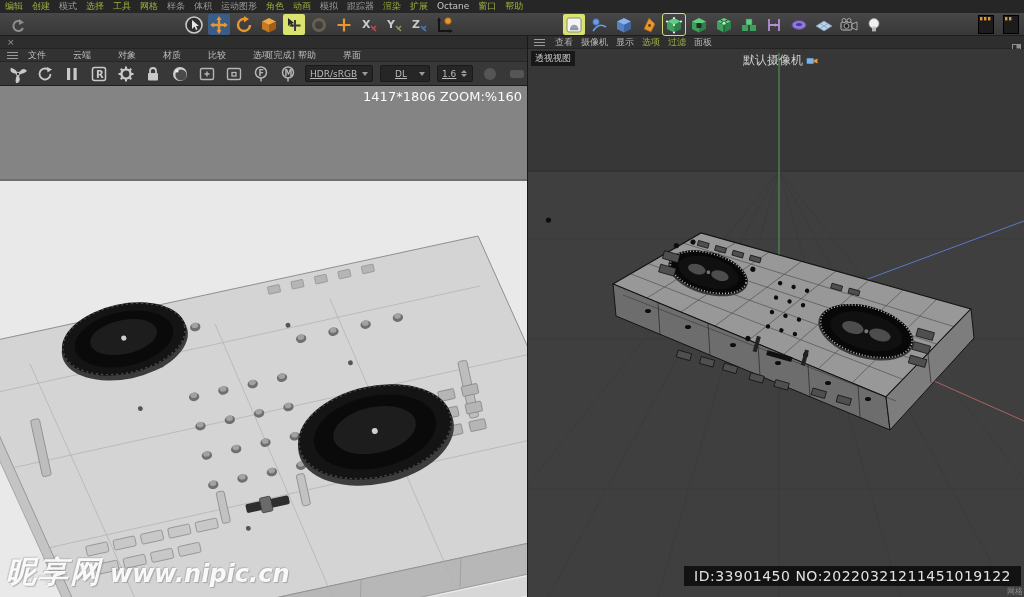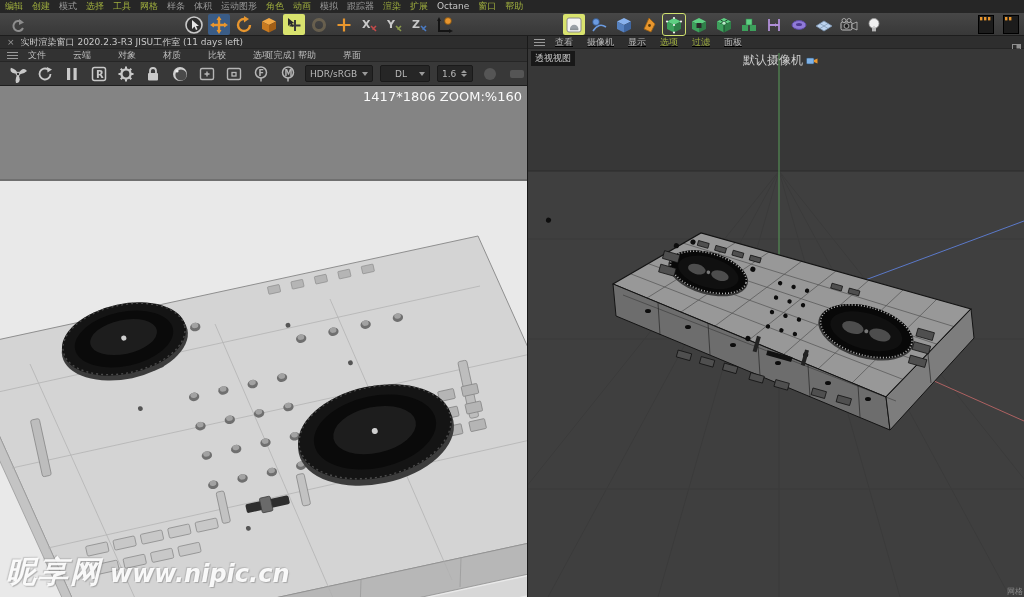--- a/index.html
+++ b/index.html
@@ -36,21 +36,21 @@
            padding-left:7px;position:relative;border-bottom:1px solid #262626;}
   .menurow .mi{font-size:9px;color:#bdbdbd;white-space:nowrap;}
   .burger{width:11px;height:7px;display:flex;flex-direction:column;justify-content:space-between;flex:none;}
   .burger i{display:block;height:1px;background:#9a9a9a;}
   .status{position:absolute;left:270px;font-size:9px;color:#b2b2b2;}
   
   .otoolbar{height:24px;background:#383838;border-bottom:1px solid #1e1e1e;
             display:flex;align-items:center;gap:7px;padding-left:8px;box-sizing:border-box;}
   .oico{width:20px;height:20px;display:flex;align-items:center;justify-content:center;flex:none;}
   .dropbox{height:15px;background:#262626;border:1px solid #1a1a1a;border-radius:2px;
-           display:flex;align-items:center;gap:5px;padding:0 4px;color:#b9b9b9;font-size:9px;flex:none;}
+           display:flex;align-items:center;gap:5px;padding:0 4px;color:#b9b9b9;font-size:9px;flex:none;text-decoration:underline;}
   .caret{width:0;height:0;border-left:3.5px solid transparent;border-right:3.5px solid transparent;
          border-top:4px solid #9a9a9a;}
   .spin{display:flex;flex-direction:column;gap:1px;}
   .spin i{width:0;height:0;border-left:3px solid transparent;border-right:3px solid transparent;display:block;}
   .spin .up{border-bottom:3.5px solid #9a9a9a;}
   .spin .dn{border-top:3.5px solid #9a9a9a;}
   
   .render-area{position:relative;width:527px;height:513px;overflow:hidden;background:#e9e9e9;}
   .render-area svg{position:absolute;left:0;top:0;}
   .render-info{position:absolute;top:3px;right:5px;font-size:13px;color:#fafafa;z-index:3;}
@@ -298,21 +298,20 @@
             <rect x="2" y="2" width="2.4" height="3.4" fill="#e8962e"></rect>
             <rect x="6" y="2" width="2.4" height="3.4" fill="#e8962e"></rect>
           </svg>
       </span>
     </div>
   </div>
 
   <div class="panel-left">
     <div class="titlebar">
       <span class="close">×</span>
-      <span class="title">实时渲染窗口 2020.2.3-R3 JISU工作室 (11 days left)</span>
     </div>
     <div class="menurow">
       <span class="burger">
           <i></i>
           <i></i>
           <i></i>
         </span>
       <div class="mb-items" style="gap:27px;">
           <span class="mi">文件</span>
           <span class="mi">云端</span>
@@ -569,21 +568,21 @@
     </div>
   </div>
 
   <div class="panel-right">
     <div class="vp-menurow">
       <span class="burger">
           <i></i>
           <i></i>
           <i></i>
         </span>
-      <div class="mb-items" style="gap:14px;text-decoration:underline;">
+      <div class="mb-items" style="gap:8px;">
           <span class="mi n">查看</span>
           <span class="mi n">摄像机</span>
           <span class="mi n">显示</span>
           <span class="mi g">选项</span>
           <span class="mi g">过滤</span>
           <span class="mi n">面板</span>
         </div>
       <span class="vp-corner">
         <svg width="9" height="9">
             <rect x="0.5" y="0.5" width="8" height="8" fill="none" stroke="#8f8f8f"></rect>
@@ -718,17 +717,18 @@
         </g>
       </svg>
       <div class="view-chip">透视视图</div>
       <div class="cam-label">
         <span>默认摄像机</span>
         <svg width="12" height="9">
             <rect x="0.5" y="2" width="7.5" height="6" rx="1" fill="#7fb3e8" stroke="#2a4a6a" stroke-width="0.6"></rect>
             <polygon points="8,4 11.5,2.5 11.5,7.5 8,6" fill="#e8962e"></polygon>
           </svg>
       </div>
+      <div class="id-bar">ID:33901450 NO:20220321211451019122</div>
       <div class="corner-label">网格</div>
     </div>
   </div>
 
 </div>
 
 </body></html>

